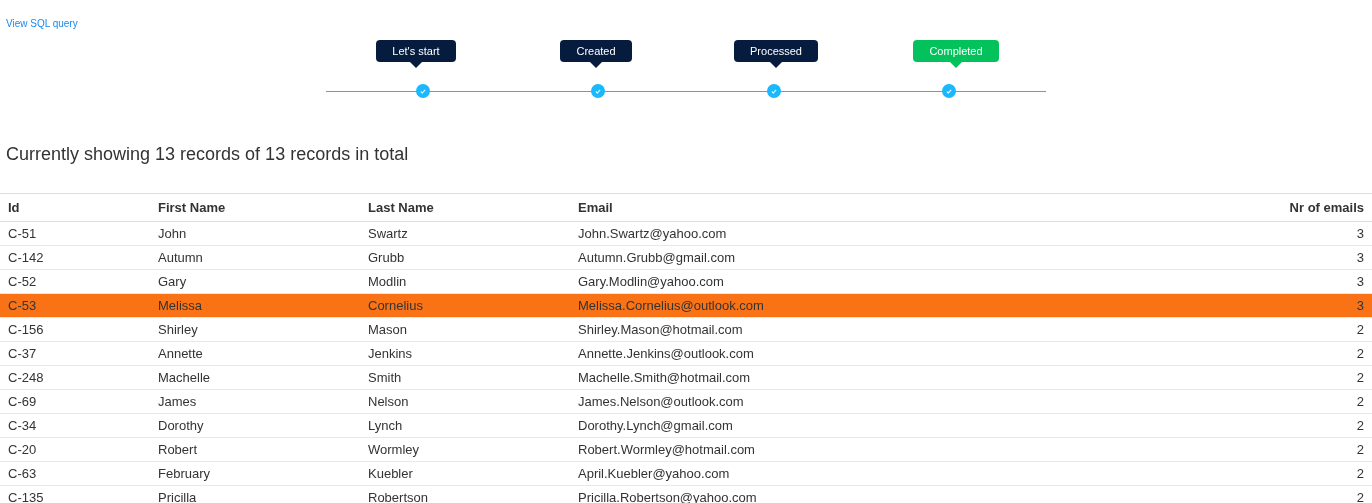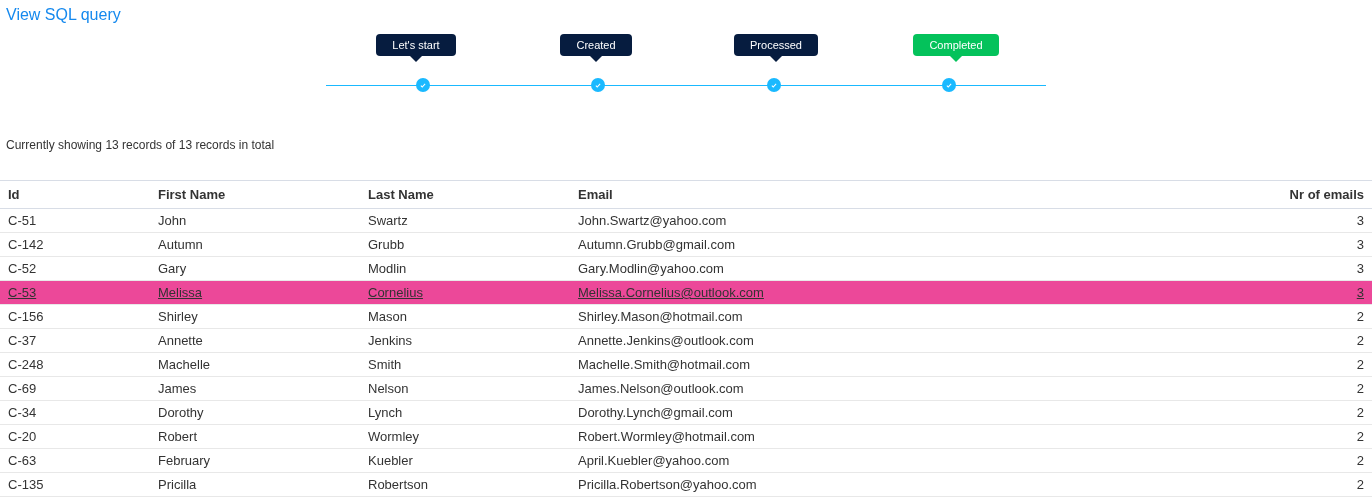--- a/index.html
+++ b/index.html
@@ -7,22 +7,22 @@
     margin: 0;
     padding: 0;
     font-family: "Salesforce Sans", -apple-system, BlinkMacSystemFont, "Segoe UI", Arial, sans-serif;
     font-size: 13px;
     color: #333;
     background: #fff;
     width: 1372px;
   }
   .top-link {
     color: #1589ee;
-    font-size: 16px;
-    padding: 6px 0 0 6px;
+    font-size: 10px;
+    padding: 18px 0 0 6px;
     cursor: pointer;
     display: inline-block;
   }
 
   
   .stepper-wrap {
     position: relative;
     width: 720px;
     margin: 0 auto 40px auto;
     padding-top: 10px;
@@ -93,21 +93,21 @@
   }
   .stepper-row {
     display: flex;
     justify-content: space-between;
     width: 100%;
     padding: 0 90px;
   }
 
   .summary {
     padding: 6px 6px;
-    font-size: 12px;
+    font-size: 18px;
     color: #333;
   }
 
   table {
     width: 100%;
     border-collapse: collapse;
     margin-top: 22px;
     font-size: 13px;
   }
   thead th {
@@ -119,22 +119,21 @@
     color: #333;
   }
   thead th.num { text-align: right; }
   tbody td {
     padding: 4px 8px;
     border-bottom: 1px solid #e8e8e8;
     color: #333;
   }
   tbody td.num { text-align: right; }
   tbody tr:hover, tbody tr.hovered {
-    background: #ec4899;
-    text-decoration: underline;
+    background: #f97316;
   }
 </style>
 </head>
 <body>
 
 
 
 <a class="top-link">View SQL query</a>
 
 <div class="stepper-wrap">

